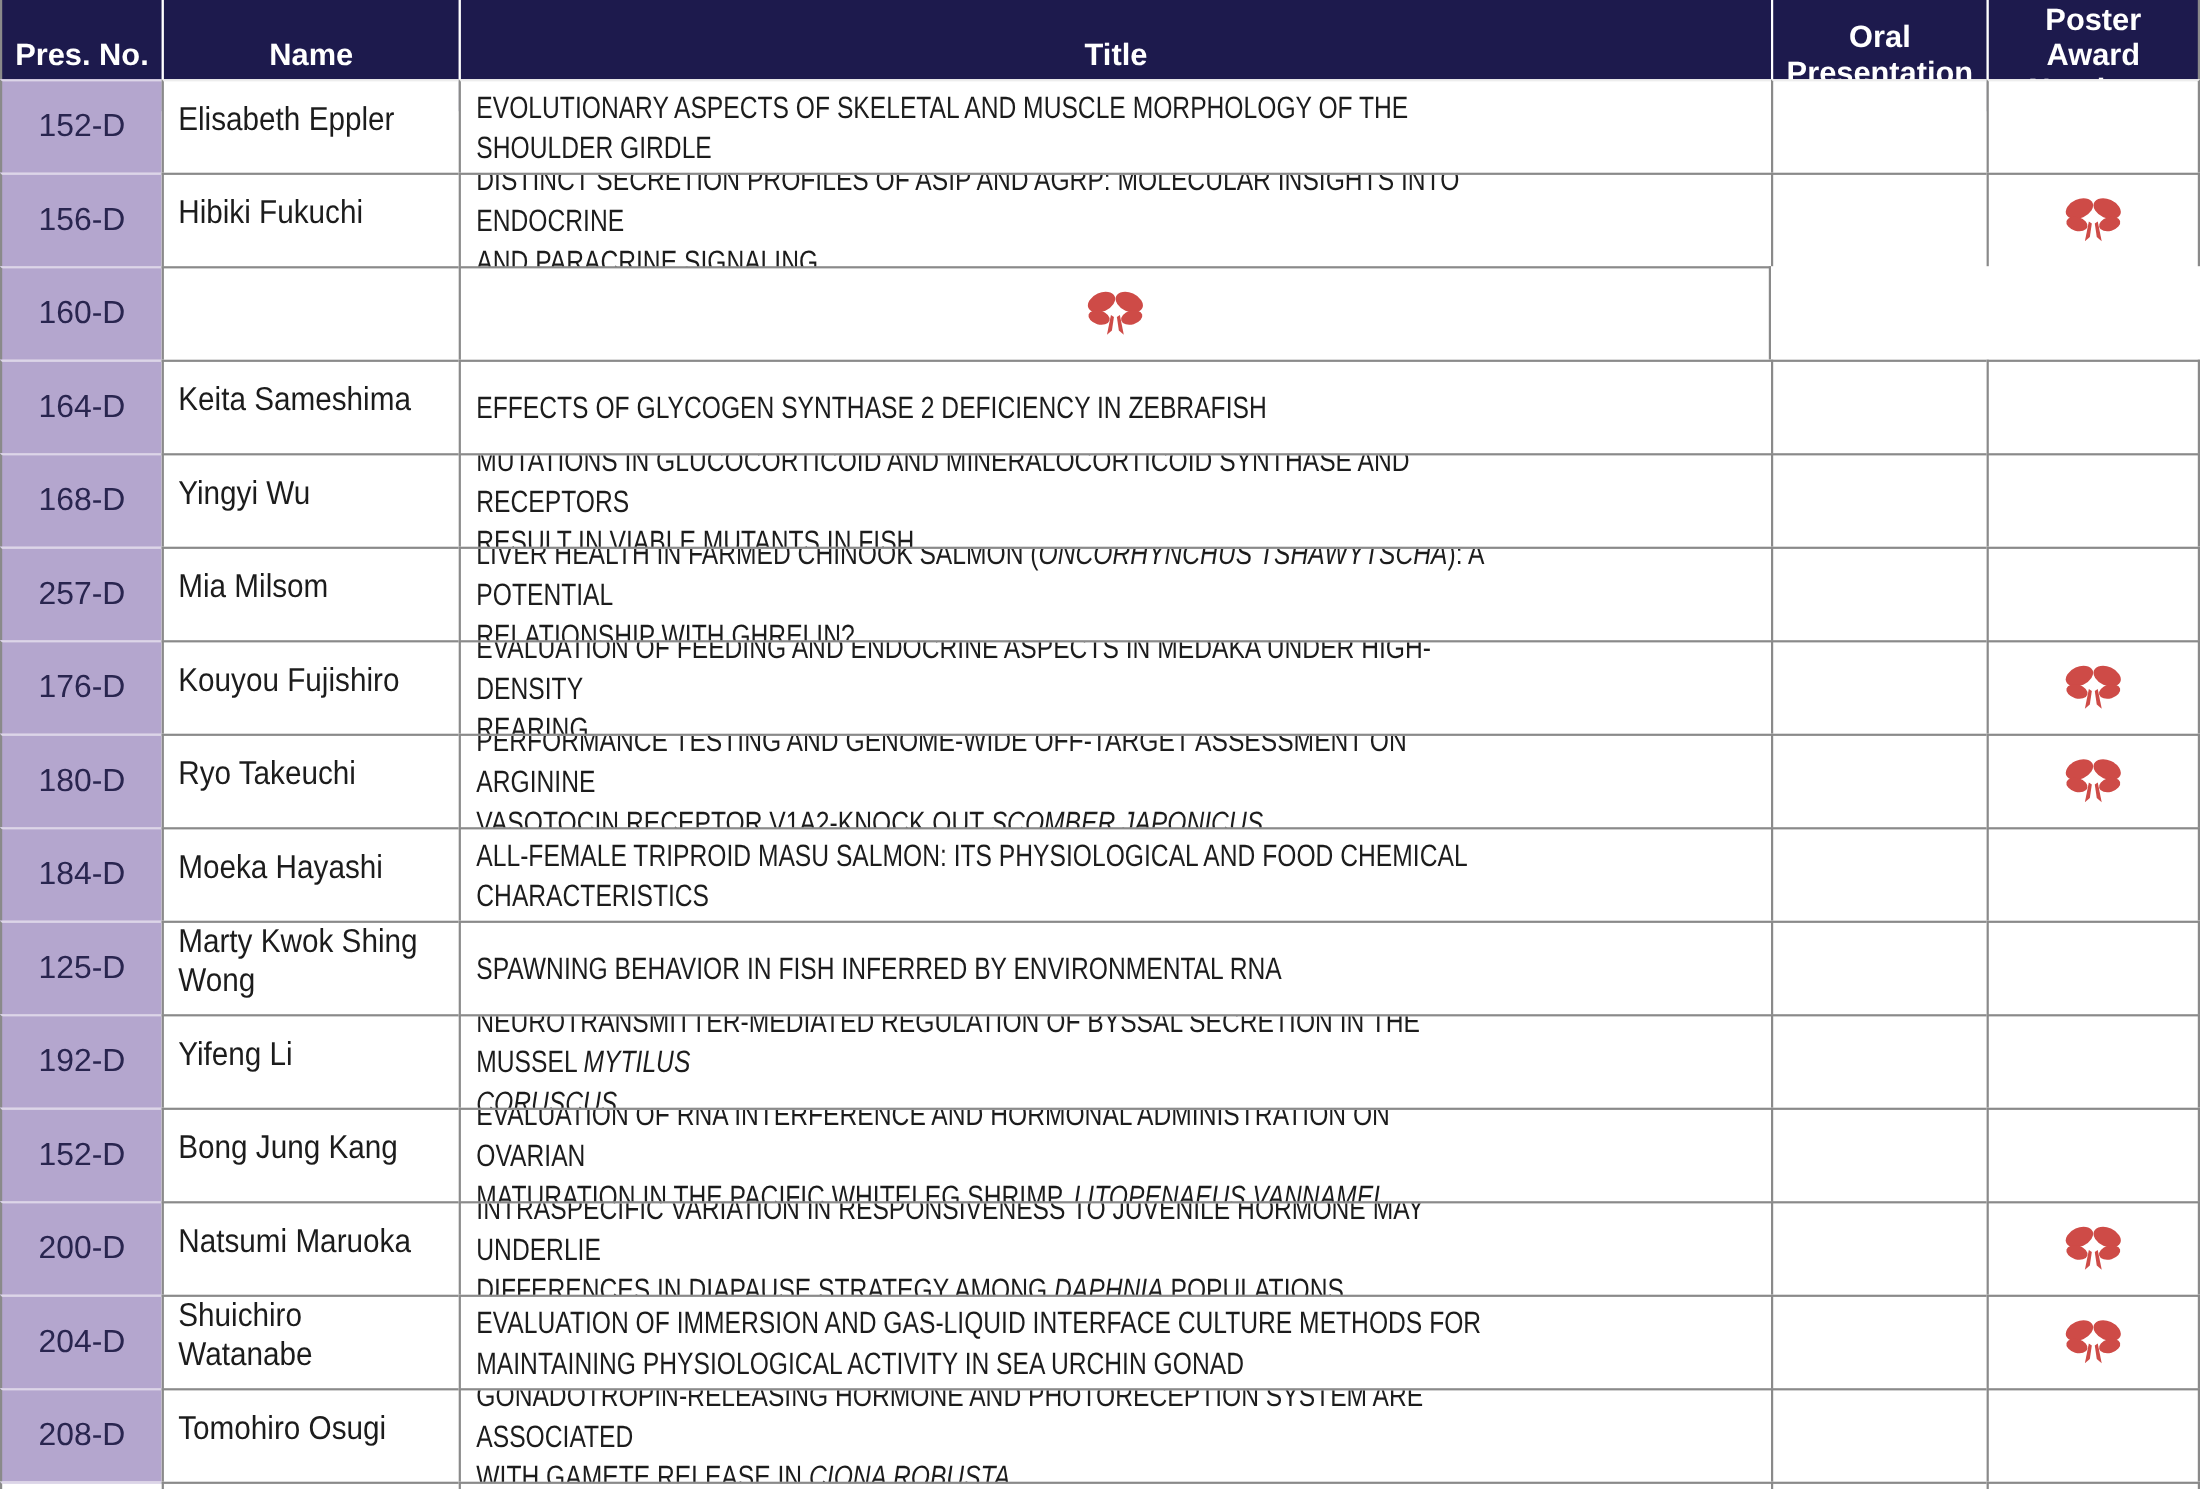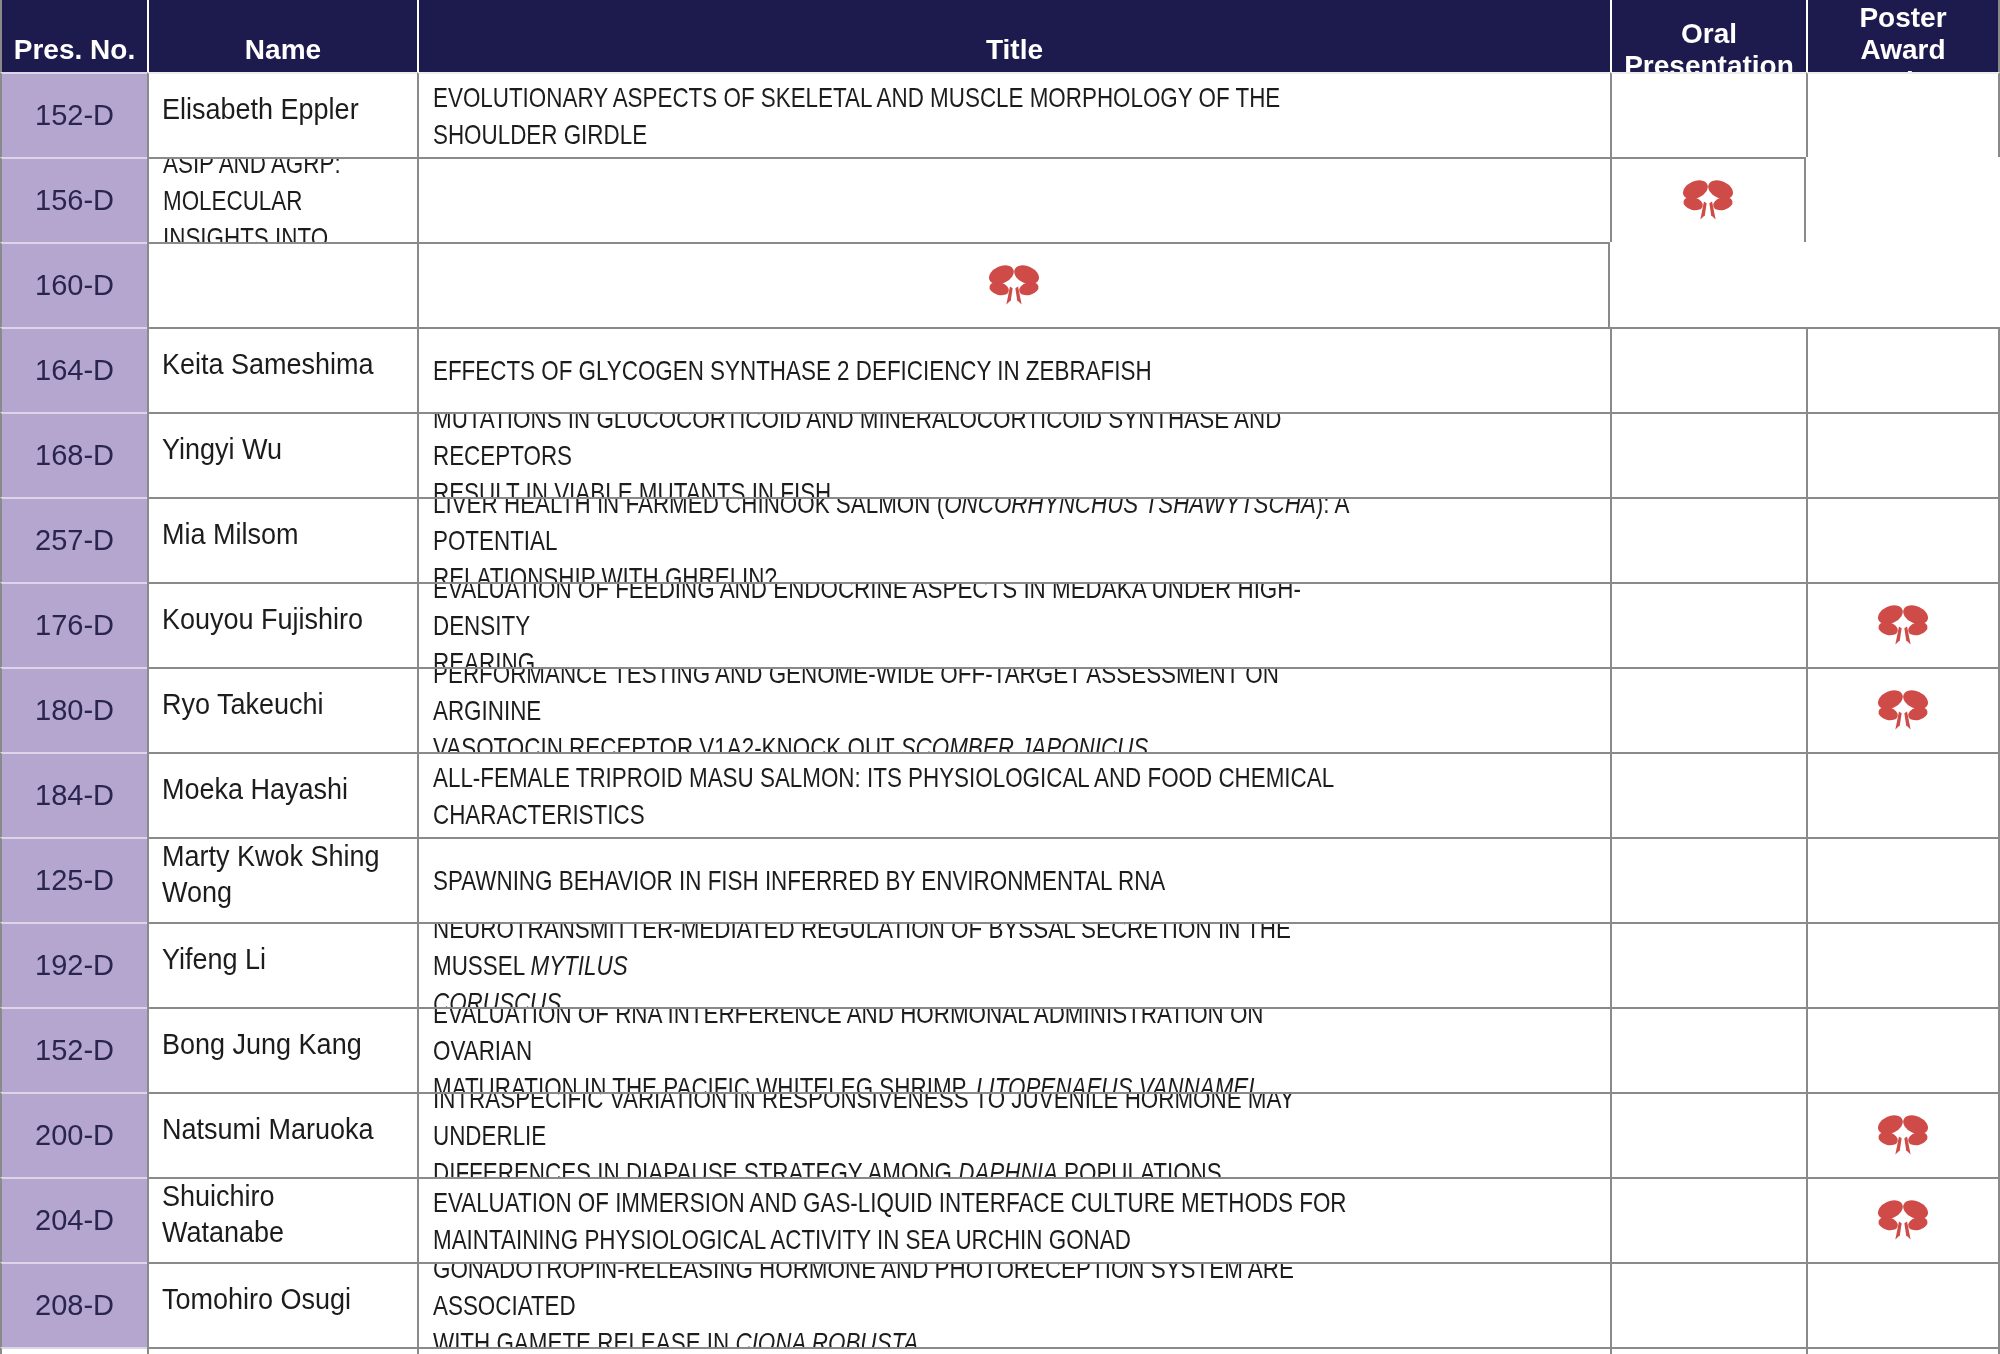--- a/index.html
+++ b/index.html
@@ -79,20 +79,23 @@
           <div class="name-inner">Elisabeth Eppler</div>
         </div>
         <div class="cell title">
           <div class="title-inner"><span class="seg">EVOLUTIONARY ASPECTS OF SKELETAL AND MUSCLE MORPHOLOGY OF THE SHOULDER GIRDLE</span></div>
         </div>
         <div class="cell oral"></div>
         <div class="cell poster"></div>
       </div>
       <div class="grid-row row">
         <div class="cell presno">156-D</div>
+        <div class="cell name">
+          <div class="name-inner">Hibiki Fukuchi</div>
+        </div>
         <div class="cell title">
           <div class="title-inner"><span class="seg">DISTINCT SECRETION PROFILES OF ASIP AND AGRP: MOLECULAR INSIGHTS INTO ENDOCRINE
 AND PARACRINE SIGNALING</span></div>
         </div>
         <div class="cell oral"></div>
         <div class="cell poster">
   <svg class="bow" width="54" height="47" viewBox="0 0 60 52" aria-hidden="true">
     <g fill="currentColor">
       <ellipse cx="16" cy="14" rx="14.5" ry="9.5" transform="rotate(-24 16 14)"></ellipse>
       <ellipse cx="44" cy="14" rx="14.5" ry="9.5" transform="rotate(24 44 14)"></ellipse>

